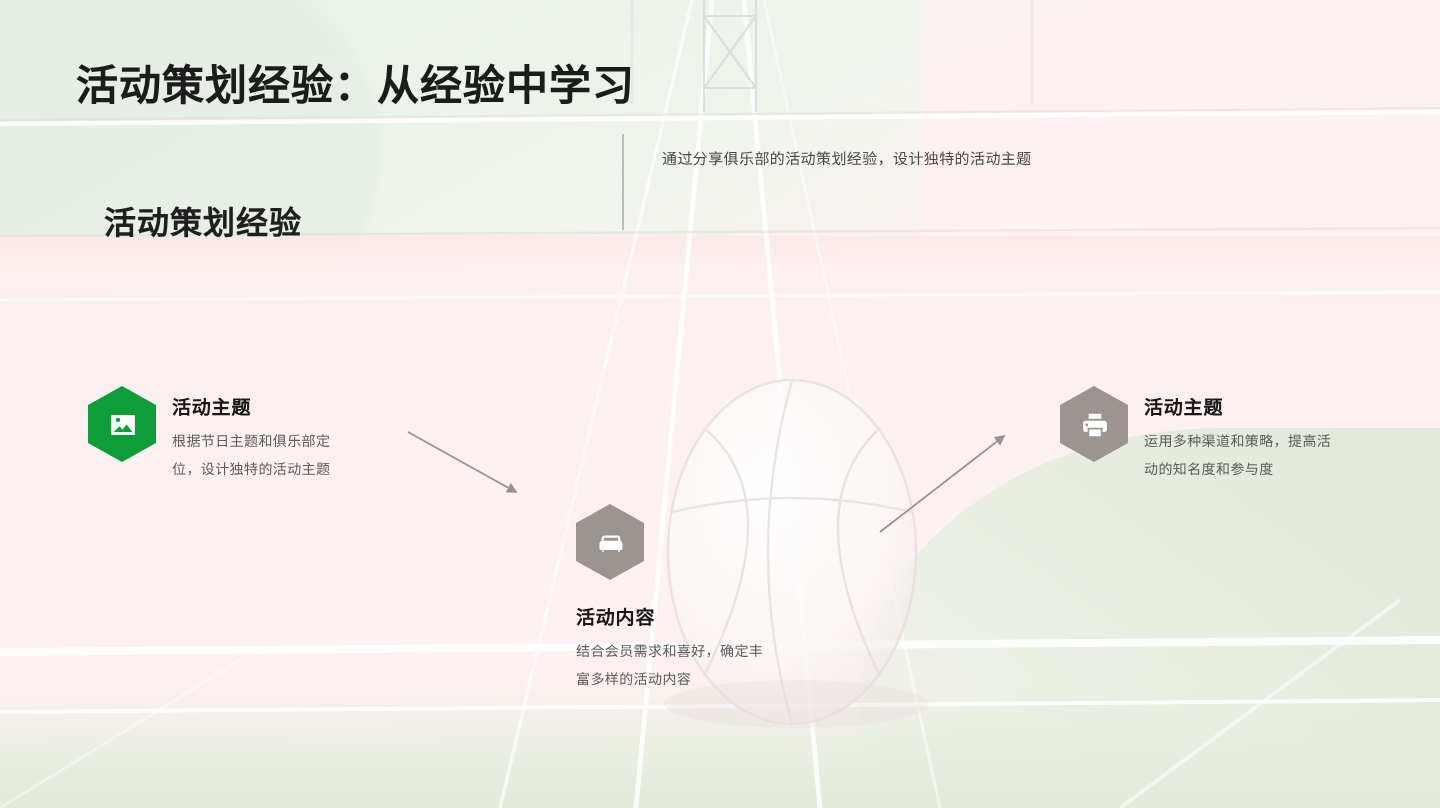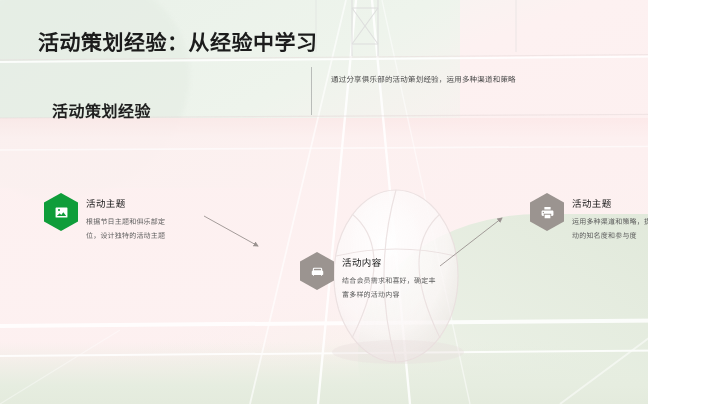--- a/index.html
+++ b/index.html
@@ -6,25 +6,24 @@
     margin: 0;
     padding: 0;
     background: #ffffff;
   }
   body {
     font-family: "Liberation Sans", "DejaVu Sans", sans-serif;
   }
 
   .slide {
     position: relative;
-    width: 604px;
+    width: 720px;
     height: 404px;
     overflow: hidden;
     background: #fdf3f3;
-    padding-left: 44px;
   }
 
   
   .bg-base {
     position: absolute;
     inset: 0;
     background:
       linear-gradient(160deg,
         #eef4ee 0%,
         #f2f6f1 14%,
@@ -131,36 +130,36 @@
     height: 38px;
     clip-path: polygon(50% 0%, 100% 25%, 100% 75%, 50% 100%, 0% 75%, 0% 25%);
     display: flex;
     align-items: center;
     justify-content: center;
   }
   .hex svg { display: block; }
   .node-texts { padding-top: 3px; }
   .node-title {
     font-size: 9.5px;
-    font-weight: 400;
+    font-weight: 700;
     color: #181818;
     letter-spacing: .4px;
     margin-bottom: 5px;
     white-space: nowrap;
   }
   .node-desc {
     font-size: 7px;
     line-height: 1.95;
     color: #5d5d5d;
     letter-spacing: .2px;
     width: 92px;
   }
 
   #node-1 { left: 44px; top: 193px; }
-  #node-2 { left: 300px; top: 252px; }
+  #node-2 { left: 288px; top: 252px; flex-direction: column; }
   #node-3 { left: 530px; top: 193px; }
   #node-2 .node-desc, #node-3 .node-desc { width: 98px; }
 
   .connectors { position: absolute; inset: 0; width: 720px; height: 404px; pointer-events: none; }
 </style>
 </head>
 <body>
 
 <div class="slide">
 
@@ -228,21 +227,21 @@
         <path d="M0,0 L6,3 L0,6 Z" fill="#9a9290"></path>
       </marker>
     </defs>
     <line x1="204" y1="216" x2="258" y2="246" stroke="#9a9290" stroke-width="0.9" marker-end="url(#arrowhead)"></line>
     <line x1="440" y1="266" x2="502" y2="218" stroke="#9a9290" stroke-width="0.9" marker-end="url(#arrowhead)"></line>
   </svg>
 
   <div class="title">活动策划经验：从经验中学习</div>
   <div class="subtitle">活动策划经验</div>
   <div class="lead-divider"></div>
-  <div class="lead-text">通过分享俱乐部的活动策划经验，运用多种渠道和策略</div>
+  <div class="lead-text">通过分享俱乐部的活动策划经验，设计独特的活动主题</div>
 
   <div class="node" id="node-1">
     <div class="hex" style="background:#0f9d3a">
       <svg width="15" height="15" viewBox="0 0 24 24" fill="#ffffff">
         <path d="M3.5 4h17c.55 0 1 .45 1 1v14c0 .55-.45 1-1 1h-17c-.55 0-1-.45-1-1V5c0-.55.45-1 1-1zm1 13.5h15l-4.6-6-3.4 4.3-2.3-2.8-4.7 4.5zM8 9.6a1.7 1.7 0 1 0 0-3.4 1.7 1.7 0 0 0 0 3.4z"></path>
       </svg>
     </div>
     <div class="node-texts">
       <div class="node-title">活动主题</div>
       <div class="node-desc">根据节日主题和俱乐部定位，设计独特的活动主题</div>

